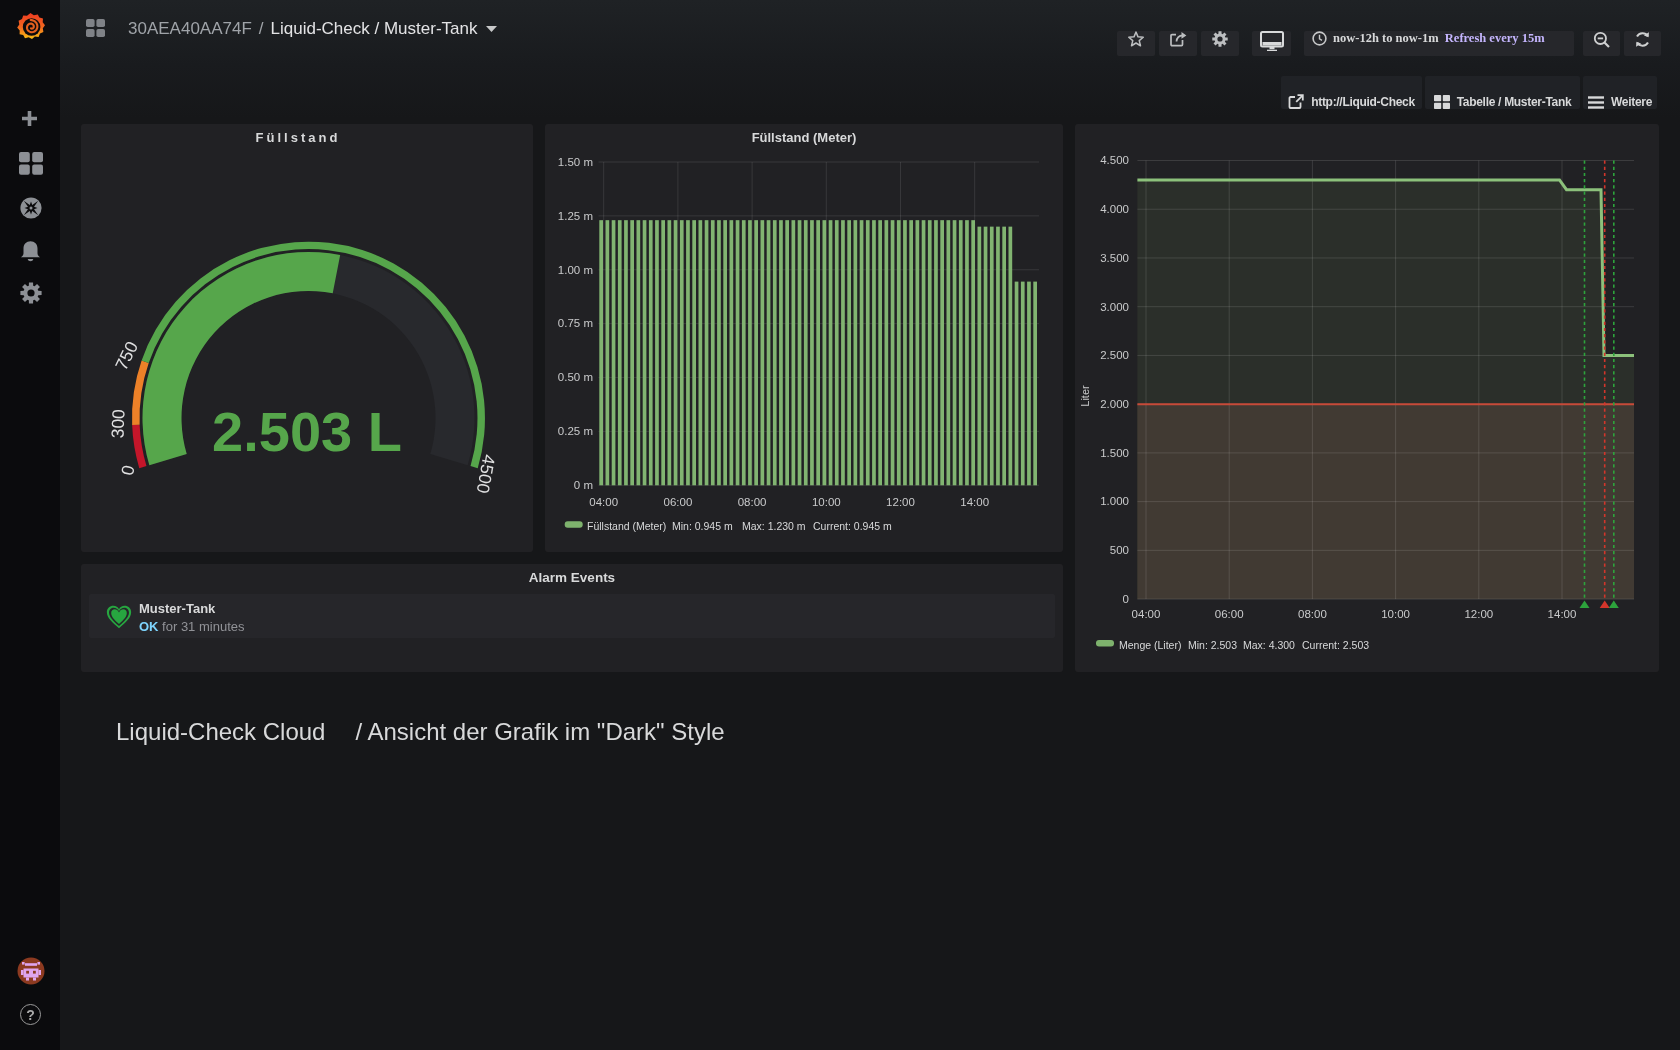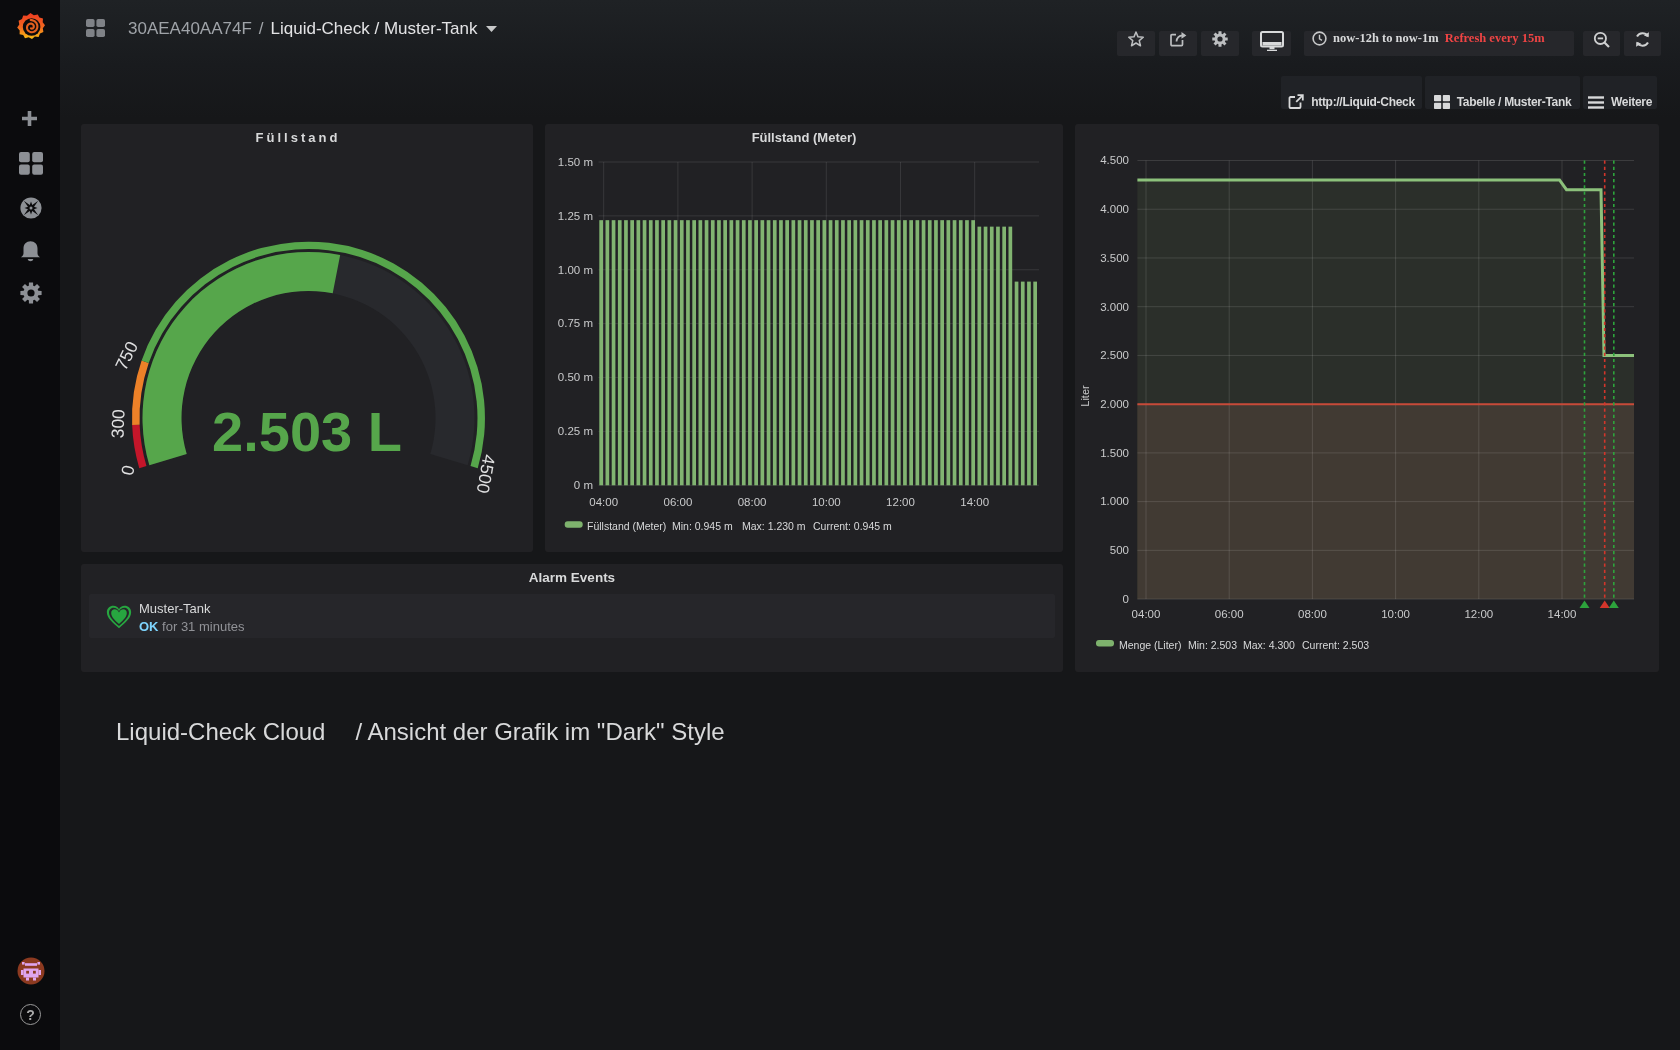--- a/index.html
+++ b/index.html
@@ -106,21 +106,21 @@
     <svg width="24" height="20" viewBox="0 0 24 20">
 <rect x="1" y="1" width="22" height="14.5" rx="1.5" fill="none" stroke="#d8d9da" stroke-width="2"></rect>
 <rect x="2.5" y="11" width="19" height="3.5" fill="#d8d9da"></rect>
 <rect x="9.5" y="16" width="5" height="2.2" fill="#d8d9da"></rect>
 <path d="M7 19.4 h10" stroke="#d8d9da" stroke-width="1.4"></path>
     </svg>
   </div>
 <div class="navbtn" style="left:1304px;width:270px;font-size:12.5px;font-weight:700;color:#d8d9da;justify-content:flex-start;padding-left:8px"><svg width="15" height="15" viewBox="0 0 15 15" style="margin-right:6px">
 <circle cx="7.5" cy="7.5" r="6.4" fill="none" stroke="#c7c8c9" stroke-width="1.6"></circle>
 <path d="M7.5 3.8 V7.9 L10 9.4" fill="none" stroke="#c7c8c9" stroke-width="1.4"></path>
-    </svg>now-12h to now-1m&nbsp;&nbsp;<span style="color:#ef4444">Refresh every 15m</span></div>
+    </svg>now-12h to now-1m&nbsp;&nbsp;<span style="color:#c4b5fd">Refresh every 15m</span></div>
 <div class="navbtn" style="left:1583px;width:37px">
     <svg width="18" height="18" viewBox="0 0 18 18">
 <circle cx="7.4" cy="7.4" r="5.6" fill="none" stroke="#cfd0d1" stroke-width="1.8"></circle>
 <path d="M4.7 7.4 h5.4" stroke="#cfd0d1" stroke-width="1.8"></path>
 <path d="M11.5 11.5 L16 16" stroke="#cfd0d1" stroke-width="2.2"></path>
     </svg>
   </div>
 <div class="navbtn" style="left:1624px;width:37px">
     <svg width="17" height="17" viewBox="0 0 17 17">
 <path d="M13.8 5.2 A6.3 6.3 0 0 0 3 5.6" fill="none" stroke="#cfd0d1" stroke-width="2"></path>
@@ -335,18 +335,18 @@
 </div>
 
 <div class="panel" style="left:81px;top:564px;width:982px;height:108px">
 <div class="ptitle" style="font-size:13.5px">Alarm Events</div>
 <div class="abs" style="left:8px;top:30px;width:966px;height:44px;background:#26262a;border-radius:2px">
 <svg width="28" height="26" viewBox="0 0 32 30" style="position:absolute;left:16px;top:10px">
 <path d="M16 28 C8 21 2 16 2 9.5 C2 5 5.5 2 9.5 2 C12.5 2 15 3.8 16 6 C17 3.8 19.5 2 22.5 2 C26.5 2 30 5 30 9.5 C30 16 24 21 16 28 Z" fill="#27a640"></path>
 <path d="M16 25.5 C9.5 19.5 4.5 15 4.5 9.7 C4.5 6.2 7.2 4.2 9.8 4.2 C12.4 4.2 14.8 5.9 16 8.3 C17.2 5.9 19.6 4.2 22.2 4.2 C24.8 4.2 27.5 6.2 27.5 9.7 C27.5 15 22.5 19.5 16 25.5 Z" fill="#26262a"></path>
 <path d="M16 23 C11 18.5 7 14.7 7 10.3 C7 7.7 9 6.2 11 6.2 C13 6.2 14.9 7.6 16 9.9 C17.1 7.6 19 6.2 21 6.2 C23 6.2 25 7.7 25 10.3 C25 14.7 21 18.5 16 23 Z" fill="#27a640"></path>
 </svg>
-<div class="abs" style="left:50px;top:7px;font-size:13px;font-weight:400;color:#d8d9da">Muster-Tank</div>
+<div class="abs" style="left:50px;top:7px;font-size:13px;font-weight:700;color:#d8d9da">Muster-Tank</div>
 <div class="abs" style="left:50px;top:25px;font-size:13px"><span style="color:#7dd3fc;font-weight:700">OK</span><span style="color:#919297"> for 31 minutes</span></div>
 </div>
 </div>
 
 <div class="abs" style="left:116px;top:718px;font-size:24px;color:#d8d9da">Liquid-Check Cloud<span style="display:inline-block;width:30px"></span>/ Ansicht der Grafik im "Dark" Style</div>
 
 </body></html>

